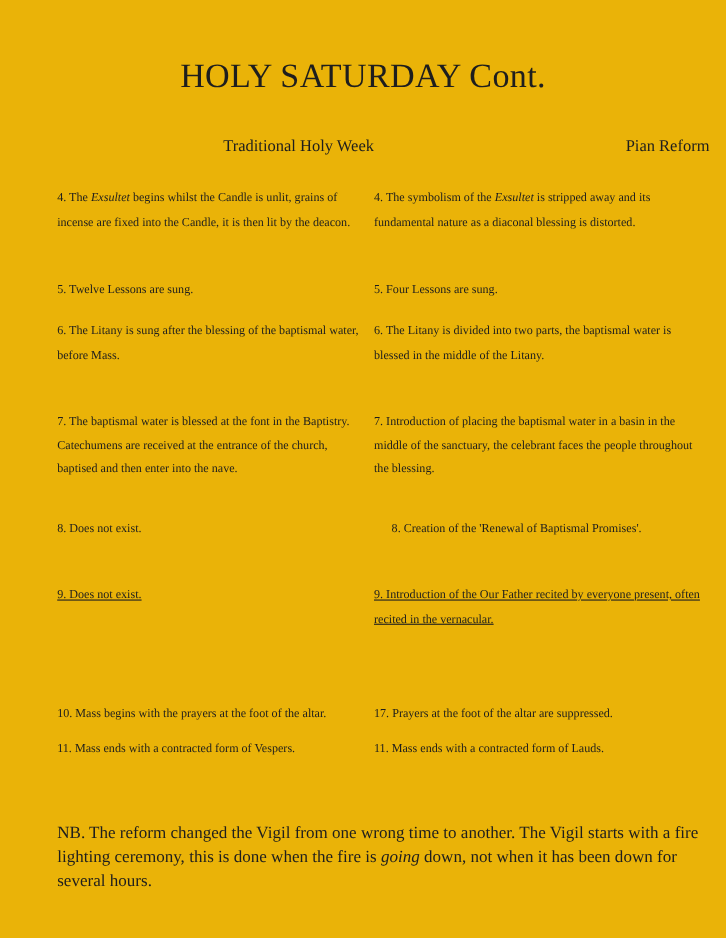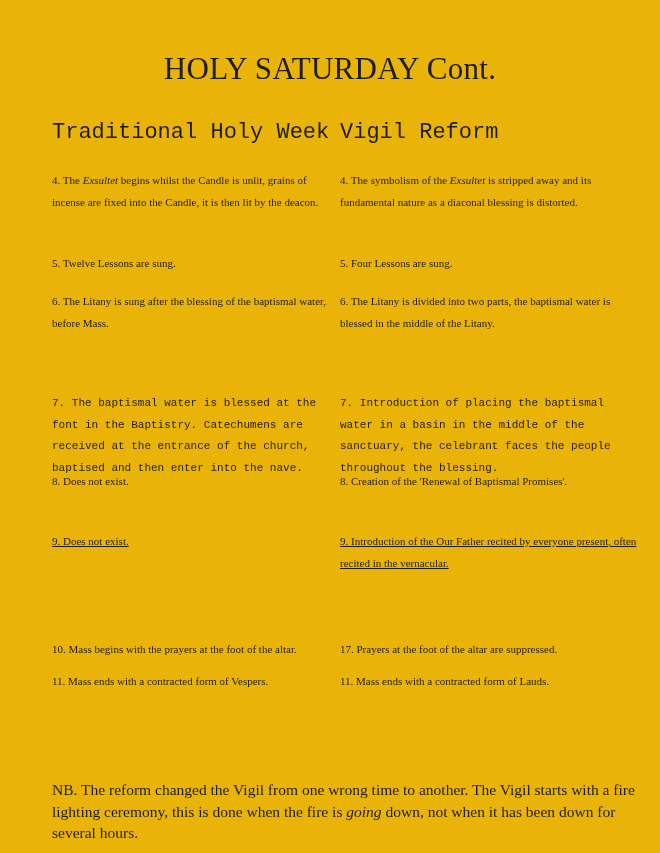--- a/index.html
+++ b/index.html
@@ -29,66 +29,64 @@
   }
   .colheads {
     position: absolute;
     top: 121px;
     left: 52px;
     width: 593px;
     display: grid;
     grid-template-columns: 288px 305px;
   }
   .colhead {
-    text-align: left;
-    font-size: 22px;
+    text-align: right;
+    font-size: 15px;
     line-height: 24px;
-    font-family: Liberation Mono, monospace;
   }
   .row {
     position: absolute;
     left: 52px;
     width: 593px;
     display: grid;
     grid-template-columns: 288px 305px;
   }
   .cell {
     font-size: 11px;
     line-height: 21.5px;
     padding-right: 6px;
   }
   .row-4  { top: 170px; }
   .row-5  { top: 253px; }
   .row-6  { top: 291px; }
-  .row-7  { top: 393px; font-family: Liberation Mono, monospace; }
-  .row-8  { top: 471px; }
+  .row-7  { top: 373px; }
+  .row-8  { top: 471px; gap: 16px; }
   .row-9  { top: 531px; text-decoration: underline; }
   .row-10 { top: 611px; margin-top: 28px; }
   .row-11 { top: 671px; }
   .note {
     position: absolute;
     top: 747px;
     left: 52px;
     width: 592px;
     font-size: 15.5px;
     line-height: 21.5px;
-    margin-top: 32px;
   }
   i { font-style: italic; }
 </style>
 </head>
 <body>
 
 <div class="page">
 
   <div class="title">HOLY SATURDAY Cont.</div>
 
   <div class="colheads">
     <div class="colhead">Traditional Holy Week</div>
-    <div class="colhead">Vigil Reform</div>
+    <div class="colhead">Pian Reform</div>
   </div>
 
   <div class="row row-4">
     <p class="cell"><span>4. The </span><i>Exsultet</i><span> begins whilst the Candle is unlit, grains of incense are fixed into the Candle, it is then lit by the deacon.</span></p>
     <p class="cell"><span>4. The symbolism of the </span><i>Exsultet</i><span> is stripped away and its fundamental nature as a diaconal blessing is distorted.</span></p>
   </div>
 
   <div class="row row-5">
     <p class="cell"><span>5. Twelve Lessons are sung.</span><i></i><span></span></p>
     <p class="cell"><span>5. Four Lessons are sung.</span><i></i><span></span></p>

